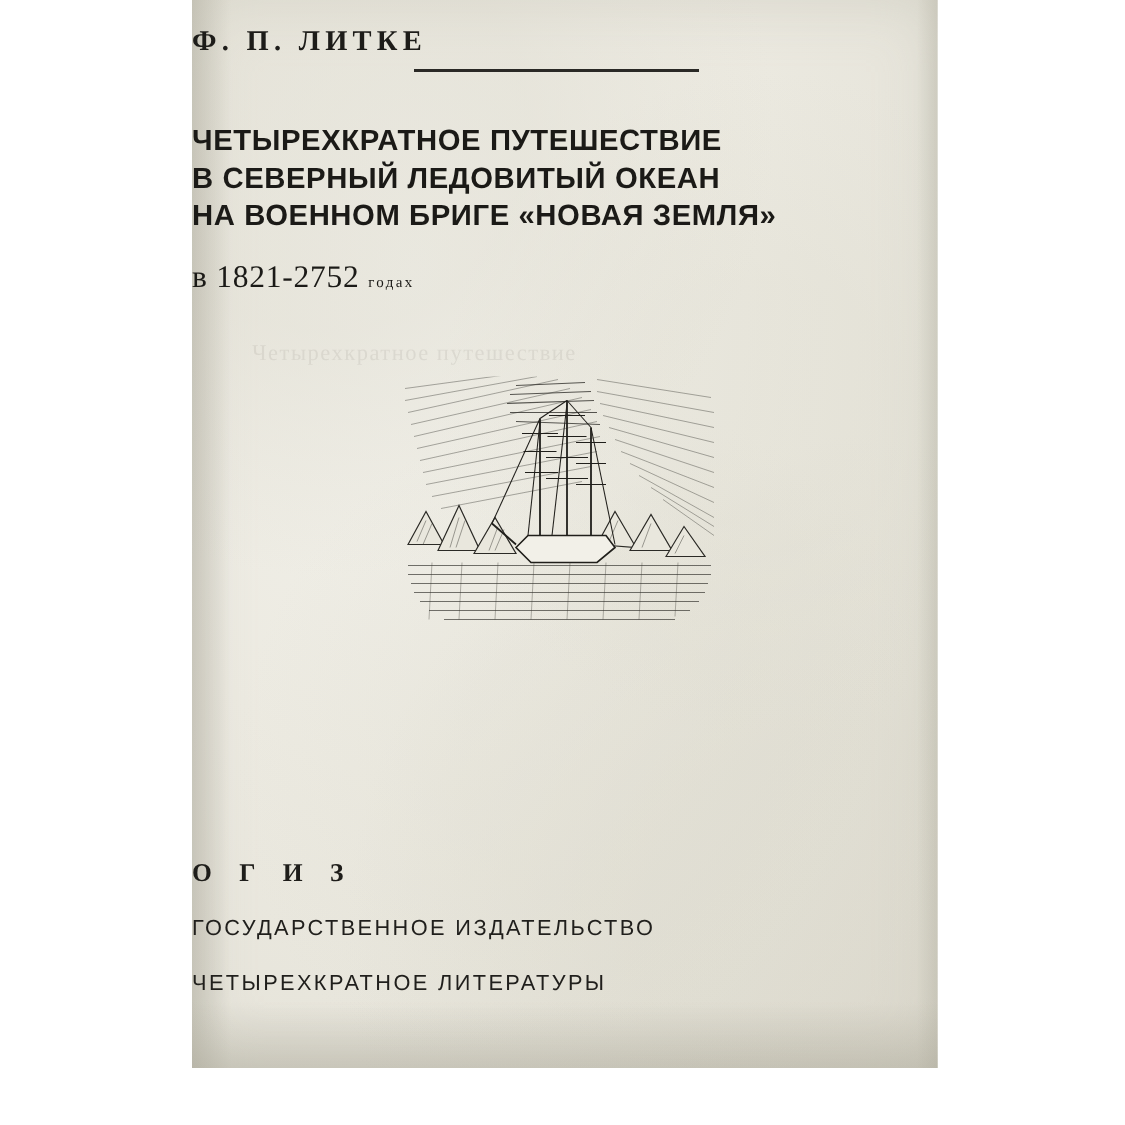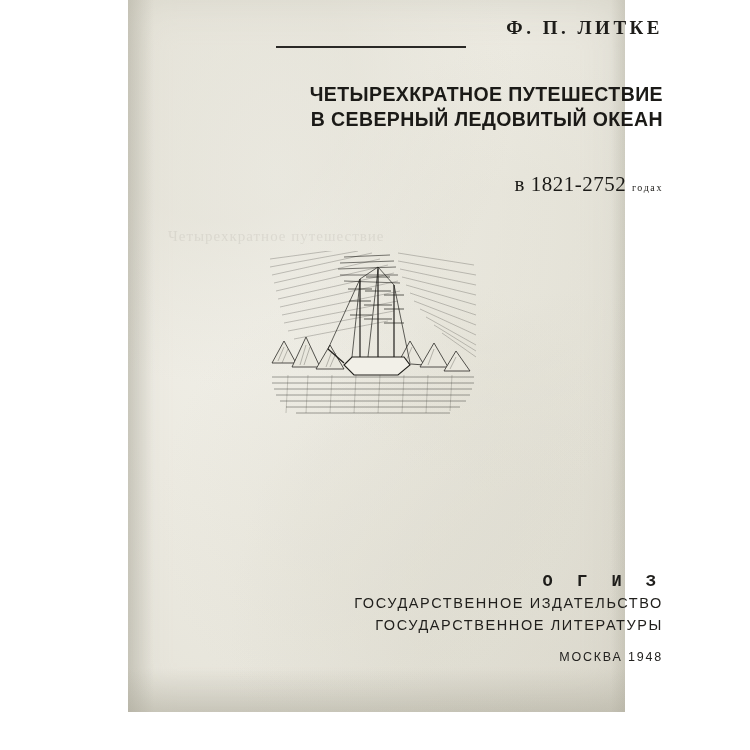--- a/index.html
+++ b/index.html
@@ -72,23 +72,22 @@
     font-family: "Liberation Serif", serif;
     pointer-events: none;
     user-select: none;
   }
 
   .content {
     position: absolute;
     left: 0;
     top: 0;
     width: 100%;
-    text-align: right;
+    text-align: left;
     color: #22211e;
-    padding-left: 38px;
   }
 
   #author {
     position: absolute;
     top: 17px;
     width: 100%;
     font-family: "Liberation Serif", serif;
     font-weight: bold;
     font-size: 19px;
     letter-spacing: 3.5px;
@@ -141,33 +140,33 @@
   }
   #illustration svg { display: block; }
 
   
   #imprint {
     position: absolute;
     top: 572px;
     width: 100%;
   }
   #publisher-abbr {
-    font-family: Liberation Mono, monospace;
+    font-family: Liberation Serif, serif;
     font-weight: bold;
     font-size: 17px;
     letter-spacing: 7px;
     color: #1e1d1a;
   }
   .imprint-line {
     font-family: "Liberation Sans", sans-serif;
     font-size: 14.5px;
     letter-spacing: 1.6px;
     line-height: 19px;
     color: #201f1c;
-    margin-top: 3px;
+    margin-top: 18px;
   }
   #city-year {
     margin-top: 15px;
     font-family: "Liberation Sans", sans-serif;
     font-size: 12.5px;
     letter-spacing: 1.8px;
     color: #232220;
   }
 </style>
 </head>
@@ -182,20 +181,21 @@
     <div id="bottom-shadow"></div>
 
     <div id="showthrough">Четырехкратное путешествие</div>
 
     <div id="author" class="content">Ф. П. ЛИТКЕ</div>
     <div id="author-rule"></div>
 
     <div id="title-block" class="content">
       <div class="title-line">ЧЕТЫРЕХКРАТНОЕ ПУТЕШЕСТВИЕ</div>
       <div class="title-line">В СЕВЕРНЫЙ  ЛЕДОВИТЫЙ ОКЕАН</div>
+      <div class="title-line">НА ВОЕННОМ БРИГЕ  «НОВАЯ ЗЕМЛЯ»</div>
     </div>
 
     <div id="subtitle" class="content">
       <span>в 1821-2752</span>
       <span class="small">годах</span>
     </div>
 
     <div id="illustration">
       <svg width="250" height="180" viewBox="0 0 250 180" xmlns="http://www.w3.org/2000/svg">
         <defs>
@@ -307,18 +307,17 @@
             <path d="M180 130 L178 168"></path>
               <path d="M204 130 L202 166"></path>
           </g>
         </g>
       </svg>
     </div>
 
     <div id="imprint" class="content">
       <div id="publisher-abbr">О Г И З</div>
       <div class="imprint-line">ГОСУДАРСТВЕННОЕ ИЗДАТЕЛЬСТВО</div>
-      <div class="imprint-line">ГОСУДАРСТВЕННОЕ ЛИТЕРАТУРЫ</div>
-      <div id="city-year">МОСКВА 1948</div>
+      <div class="imprint-line">ЧЕТЫРЕХКРАТНОЕ ЛИТЕРАТУРЫ</div>
     </div>
   </div>
 
 </div>
 
 </body></html>

